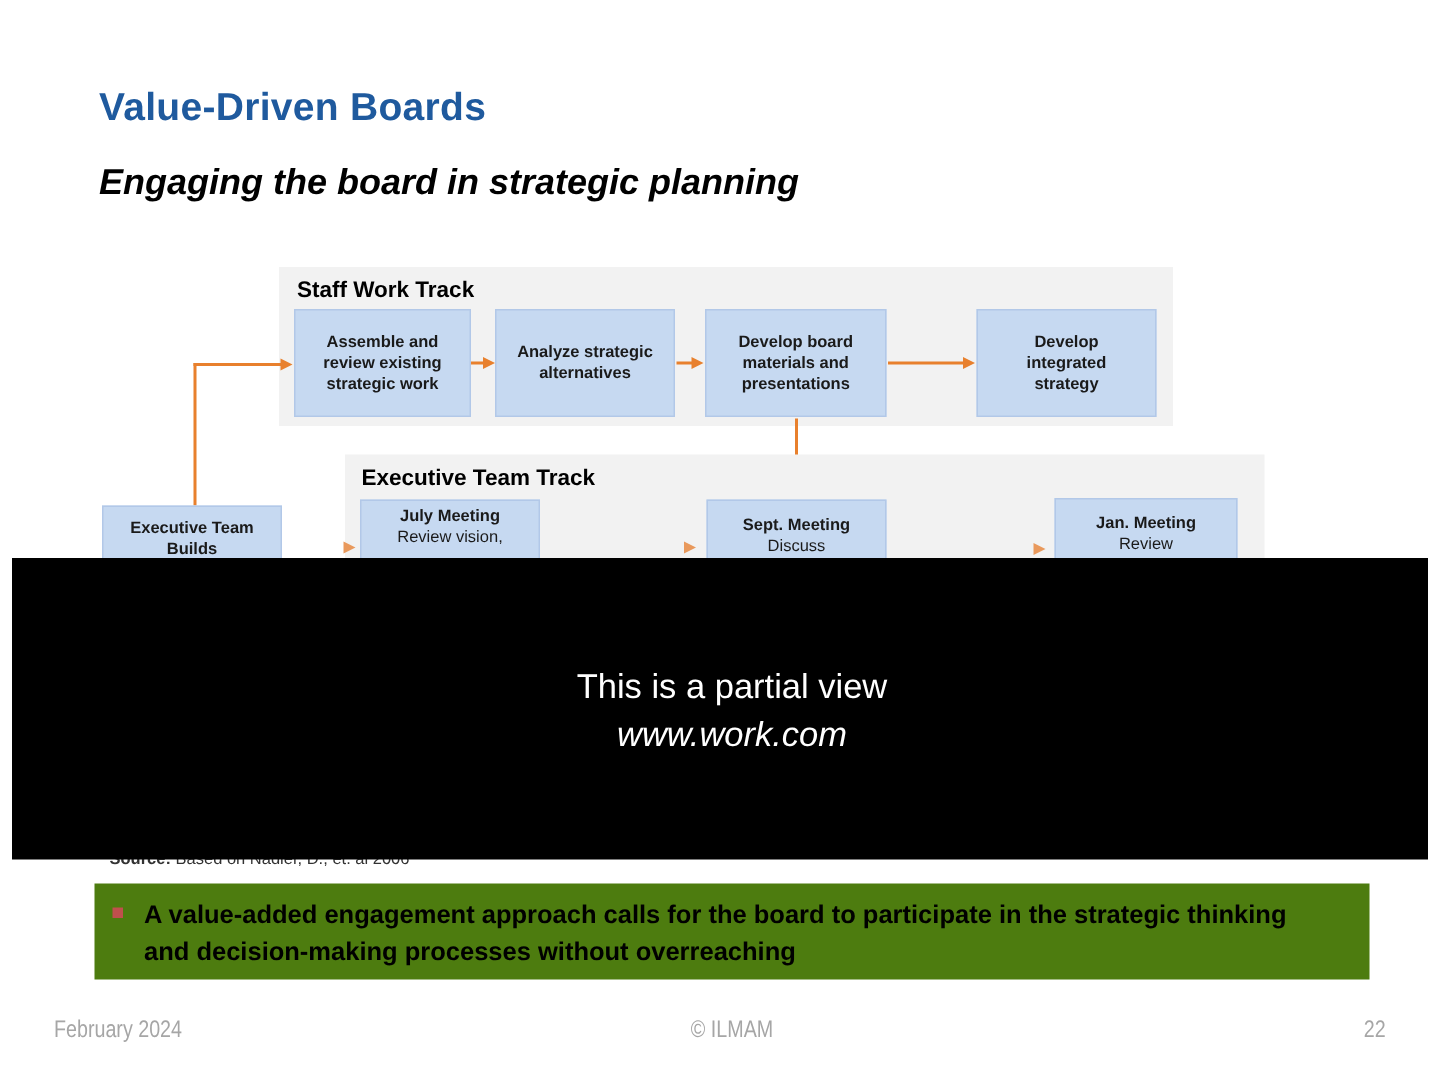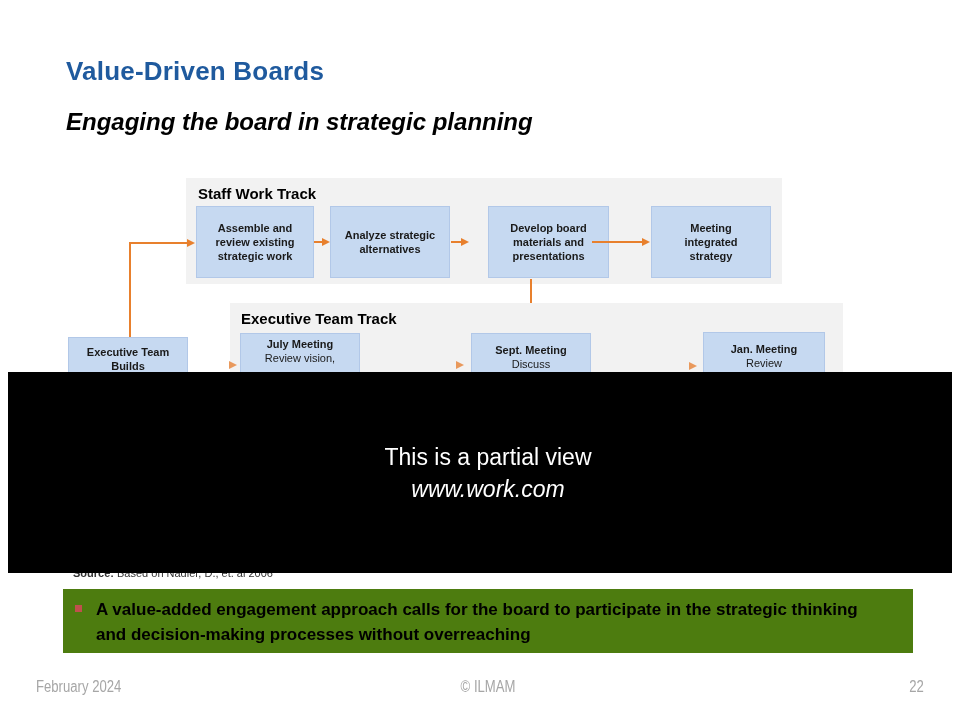--- a/index.html
+++ b/index.html
@@ -33,21 +33,21 @@
   .fbox {
     position:absolute; background:#c6d9f1; border:1px solid #b2c8e8;
     box-sizing:border-box;
     display:flex; flex-direction:column; align-items:center; justify-content:center;
     text-align:center; font-size:11px; font-weight:bold; color:#1a1a1a;
     line-height:1.3; padding:4px 13px;
   }
   .fbox .sub { font-weight:normal; }
   .box-s1 { left:188px; top:206px; width:118px; height:72px; }
   .box-s2 { left:322px; top:206px; width:120px; height:72px; }
-  .box-s3 { left:480px; top:206px; width:121px; height:72px; }
+  .box-s3 { left:462px; top:206px; width:121px; height:72px; }
   .box-s4 { left:643px; top:206px; width:120px; height:72px; }
 
   .box-e0 { left:60px;  top:337px; width:120px; height:72px; justify-content:flex-start; padding-top:7px; }
   .box-e1 { left:232px; top:333px; width:120px; height:72px; justify-content:flex-start; padding-top:3px; }
   .box-e2 { left:463px; top:333px; width:120px; height:72px; justify-content:flex-start; padding-top:9px; }
   .box-e3 { left:695px; top:332px; width:122px; height:72px; justify-content:flex-start; padding-top:9px; }
 
   
   .conn { position:absolute; background:#e8802d; }
   .conn.h { height:2px; }
@@ -108,21 +108,21 @@
 
   <div class="title">Value-Driven Boards</div>
   <div class="subtitle">Engaging the board in strategic planning</div>
 
   <div class="panel panel-staff">
     <div class="panel-label">Staff Work Track</div>
   </div>
   <div class="fbox box-s1">Assemble and review existing strategic work</div>
   <div class="fbox box-s2">Analyze strategic alternatives</div>
   <div class="fbox box-s3">Develop board materials and presentations</div>
-  <div class="fbox box-s4">Meeting integrated strategy</div>
+  <div class="fbox box-s4">Develop integrated strategy</div>
 
   <div class="conn h head-right" style="left:306px; top:241px; width:9px;"></div>
   <div class="conn h head-right" style="left:443px; top:241px; width:11px;"></div>
   <div class="conn h head-right" style="left:584px; top:241px; width:51px;"></div>
 
   <div class="conn v" style="left:121px; top:242px; height:95px;"></div>
   <div class="conn h head-right" style="left:121px; top:242px; width:59px;"></div>
 
   <div class="conn v head-down" style="left:522px; top:279px; height:45px;"></div>
 

